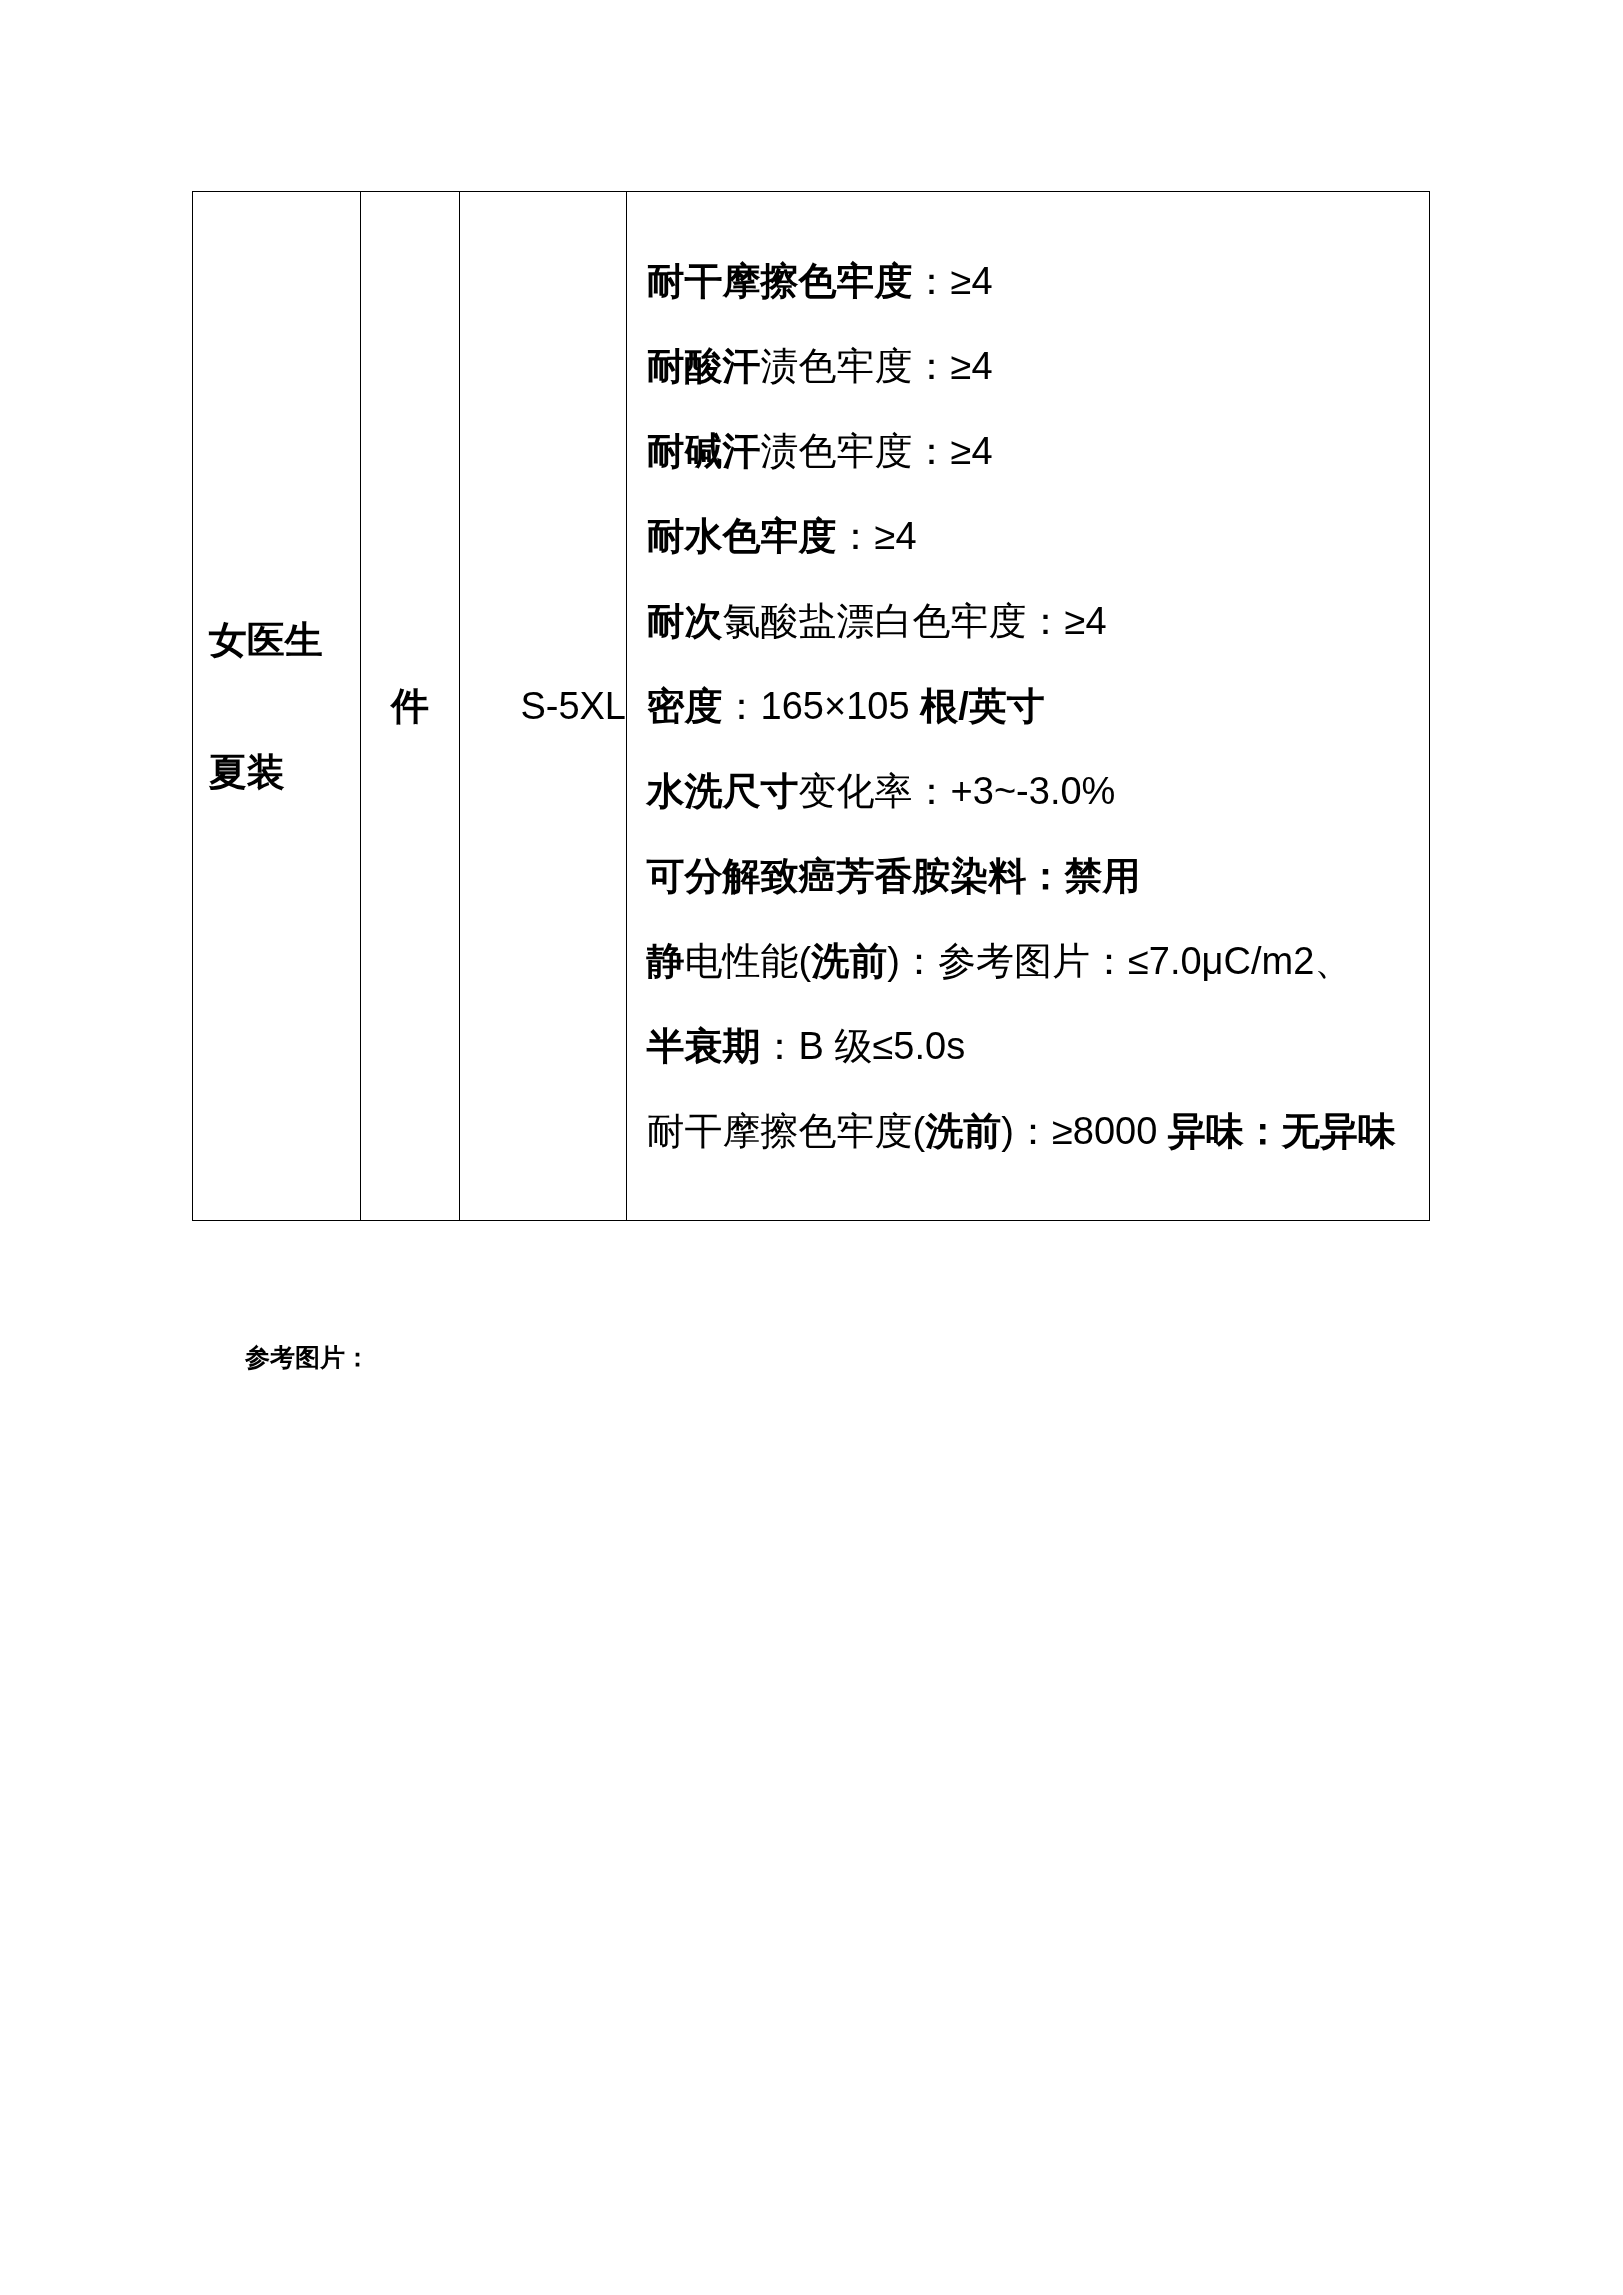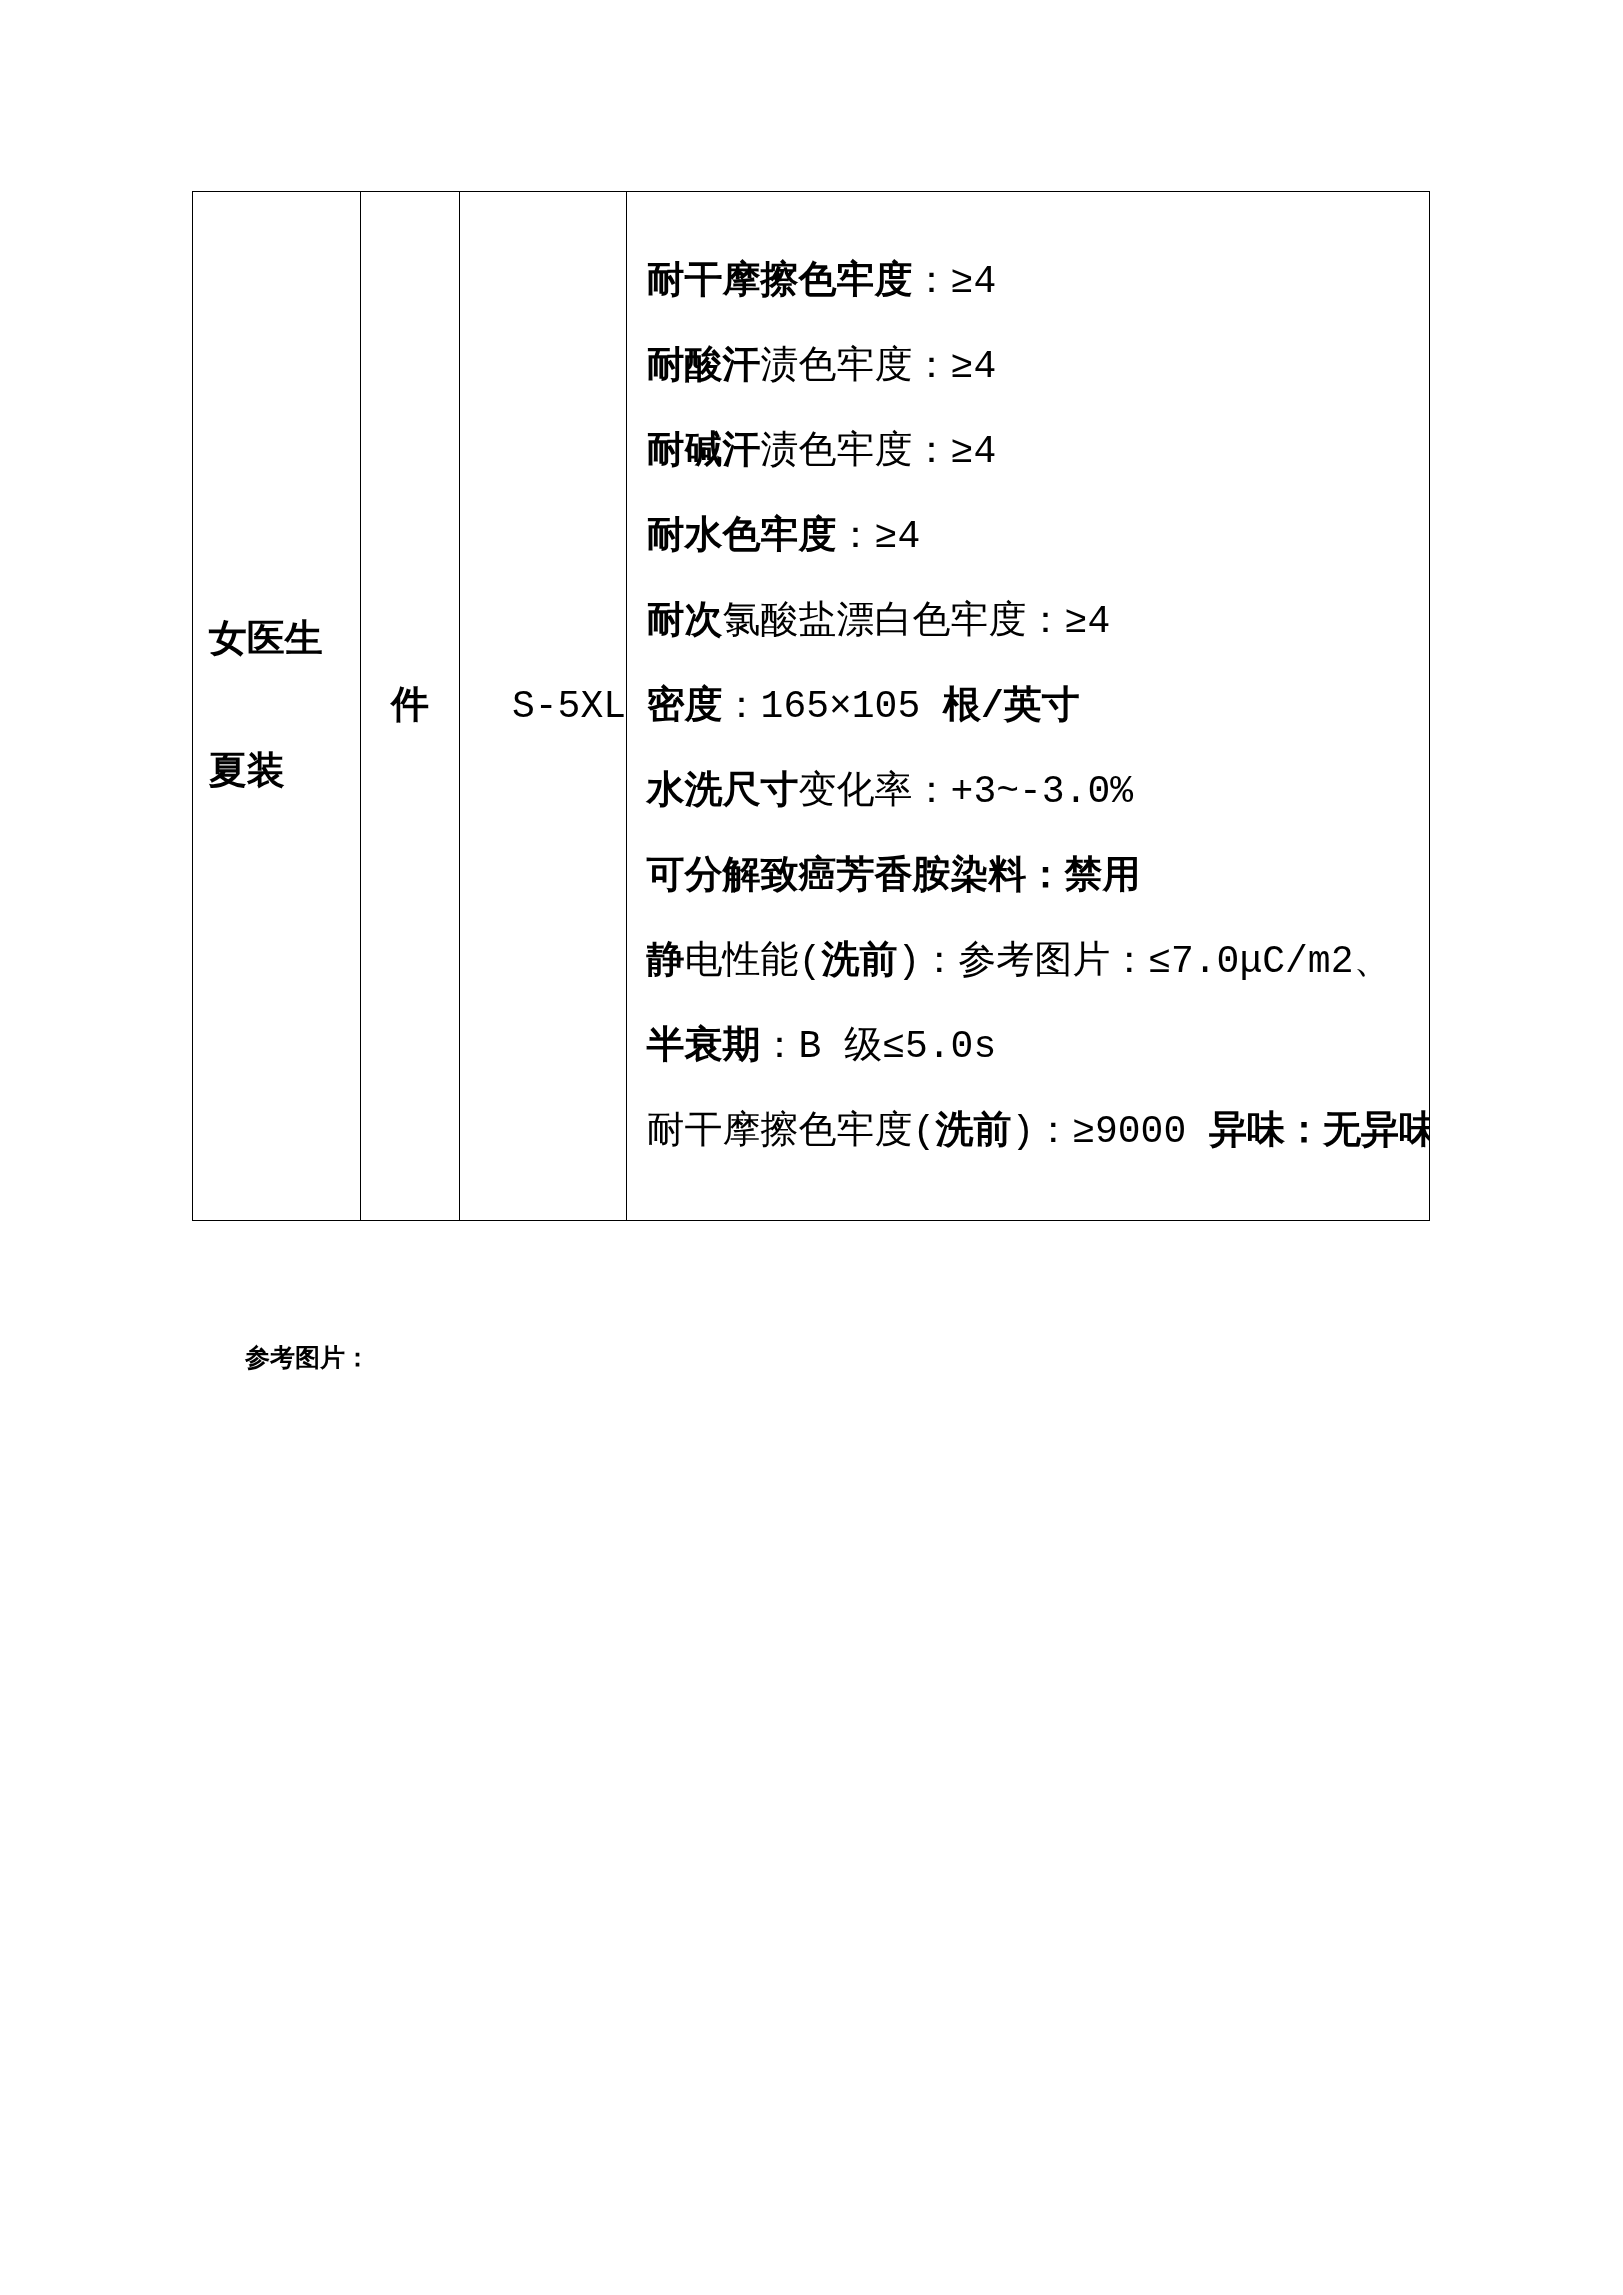--- a/index.html
+++ b/index.html
@@ -19,21 +19,20 @@
     height: 1030px;
     border: 1.3px solid #000000;
     display: flex;
     background: #ffffff;
   }
   .col {
     border-right: 1.3px solid #000000;
     display: flex;
     flex-direction: column;
     justify-content: center;
-    font-family: Liberation Mono, monospace;
   }
   .col:last-child { border-right: none; }
   .col-item { width: 168px; padding-left: 15.7px; gap: 47px; }
   .col-unit { width: 99px; align-items: center; }
   .col-size { width: 167px; align-items: flex-end; }
   .col-specs { flex: 1; padding-left: 19.6px; overflow: hidden; }
   .line {
     font-size: 38px;
     line-height: 85px;
     white-space: nowrap;
@@ -67,18 +66,18 @@
       <div class="line"><span class="bold">耐干摩擦色牢度</span><span>：≥4</span></div>
       <div class="line"><span class="bold">耐酸汗</span><span>渍色牢度：≥4</span></div>
       <div class="line"><span class="bold">耐碱汗</span><span>渍色牢度：≥4</span></div>
       <div class="line"><span class="bold">耐水色牢度</span><span>：≥4</span></div>
       <div class="line"><span class="bold">耐次</span><span>氯酸盐漂白色牢度：≥4</span></div>
       <div class="line"><span class="bold">密度</span><span>：165×105 </span><span class="bold">根/英寸</span></div>
       <div class="line"><span class="bold">水洗尺寸</span><span>变化率：+3~-3.0%</span></div>
       <div class="line"><span class="bold">可分解致癌芳香胺染料：禁用</span></div>
       <div class="line"><span class="bold">静</span><span>电性能(</span><span class="bold">洗前</span><span>)：参考图片：≤7.0μC/m2、</span></div>
       <div class="line"><span class="bold">半衰期</span><span>：B 级≤5.0s</span></div>
-      <div class="line"><span>耐干摩擦色牢度(</span><span class="bold">洗前</span><span>)：≥9000 </span><span class="bold">异味：无异味</span></div>
+      <div class="line"><span>耐干摩擦色牢度(</span><span class="bold">洗前</span><span>)：≥8000 </span><span class="bold">异味：无异味</span></div>
     </div>
 </div>
 
 <div class="caption">参考图片：</div>
 
 
 </body></html>

